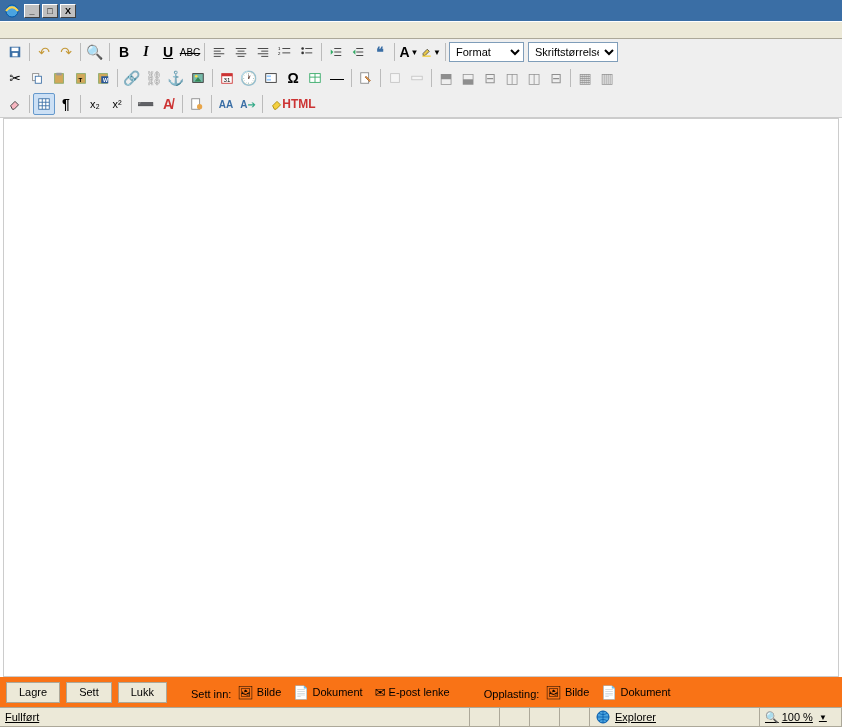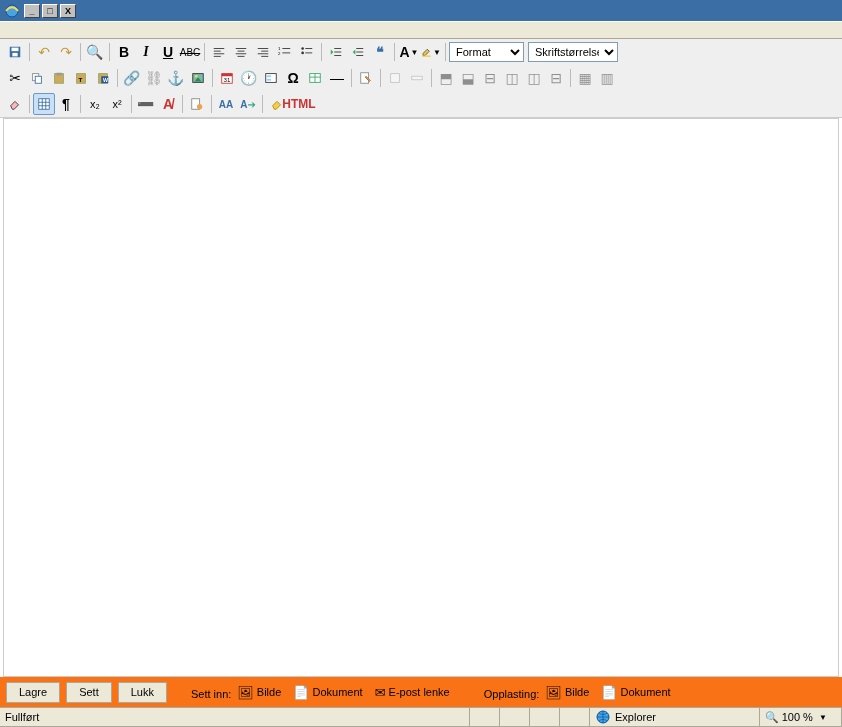--- a/index.html
+++ b/index.html
@@ -36,21 +36,21 @@
 .format-select.fnt{width:90px;}
 .editor-area{ flex:1; border:1px solid #ccc; margin:0 3px; background:#fff;}
 .editor-area textarea{ width:100%; height:100%; border:none; outline:none; resize:none; font-family:inherit; padding:6px;}
 .bottombar{ height:30px; display:flex; align-items:center; padding:0 6px; background:#f97316;}
 .btn{ height:21px; padding:0 12px; font-size:11px; background:#ece9d8; border:1px solid #aca899; cursor:pointer; margin-right:6px;}
 .actions{ display:flex; align-items:flex-end; gap:4px; margin-left:18px;}
 .actions .lbl{ white-space:nowrap;}
 .act-link{ color:#000; text-decoration:none; cursor:pointer; margin:0 6px 0 2px; display:inline-flex; align-items:center; gap:3px;}
 .act-link .mini-ico{font-size:13px;}
 .statusbar{ height:20px; background:#ece9d8; border-top:1px solid #aca899; display:flex; align-items:center; font-size:11px; color:#000;}
-.status-cell{ border:1px solid #aca899; border-top:none;border-left:none; height:100%; display:flex; align-items:center; padding:0 5px;}
+.status-cell{ border:1px solid #aca899; border-top:none;border-left:none; height:100%; display:flex; align-items:center; padding:0 5px;text-decoration:underline;}
 .status-cell.flex{flex:1;}
 .icon-svg{width:16px;height:16px;}
 .tb-btn .icon-svg{width:14px;height:14px;}
 .u{text-decoration:underline;}
 .i{font-style:italic;}
 .s{text-decoration:line-through;text-align:center;}
 .sup{font-size:11px;}
 .dropdown-arrow{font-size:8px;margin-left:1px;}
 </style>
 </head>

